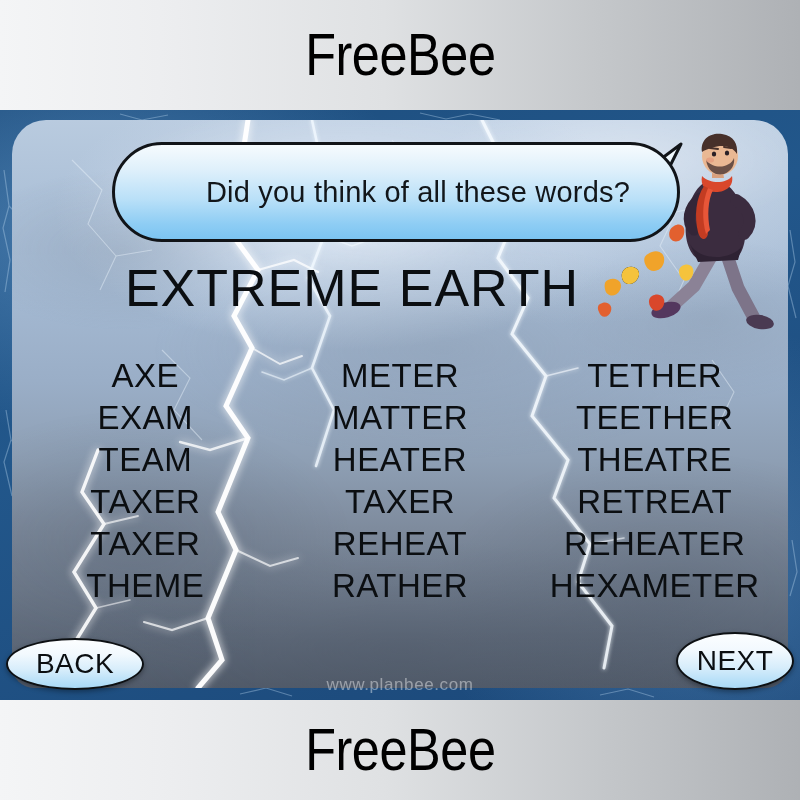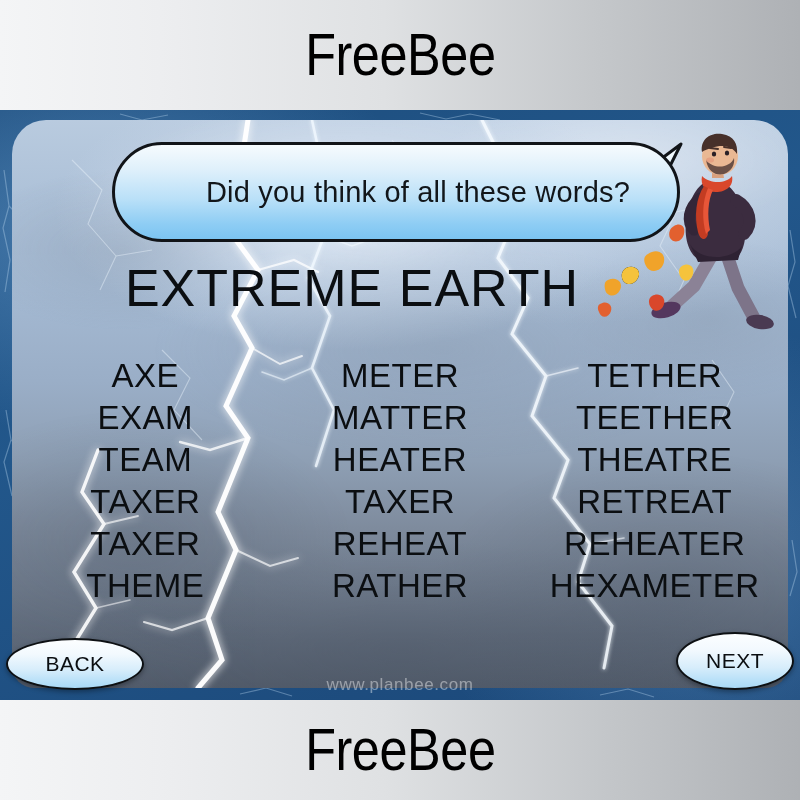--- a/index.html
+++ b/index.html
@@ -230,21 +230,21 @@
     display: flex;
     align-items: center;
     justify-content: center;
     border: 2px solid #0d1013;
     border-radius: 50%;
     background: linear-gradient(to bottom, #fcfeff 0%, #f2f9fe 30%, #d7edfb 62%, #b8e0f8 86%, #a9d9f6 100%);
     box-shadow: 0 2px 5px rgba(0,0,0,.35);
   }
   .navbtn span {
     font-family: "Liberation Sans", sans-serif;
-    font-size: 21px;
+    font-size: 28px;
     color: #0b0e11;
     letter-spacing: .5px;
   }
   .navbtn.back { left: 6px;   top: 528px; width: 138px; height: 52px; }
   .navbtn.next { left: 676px; top: 522px; width: 118px; height: 58px; }
 </style>
 </head>
 <body>
 
 <div class="page">

